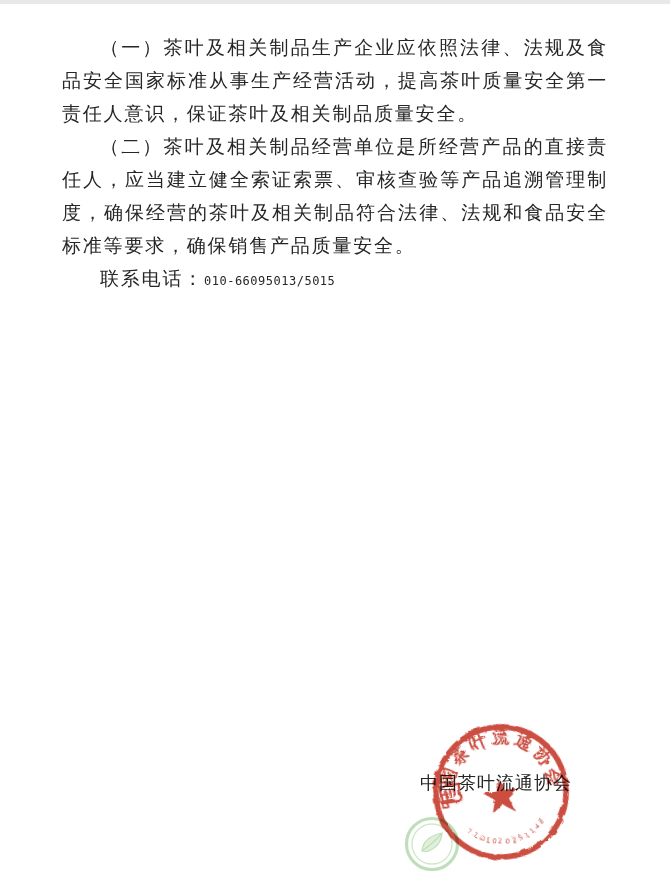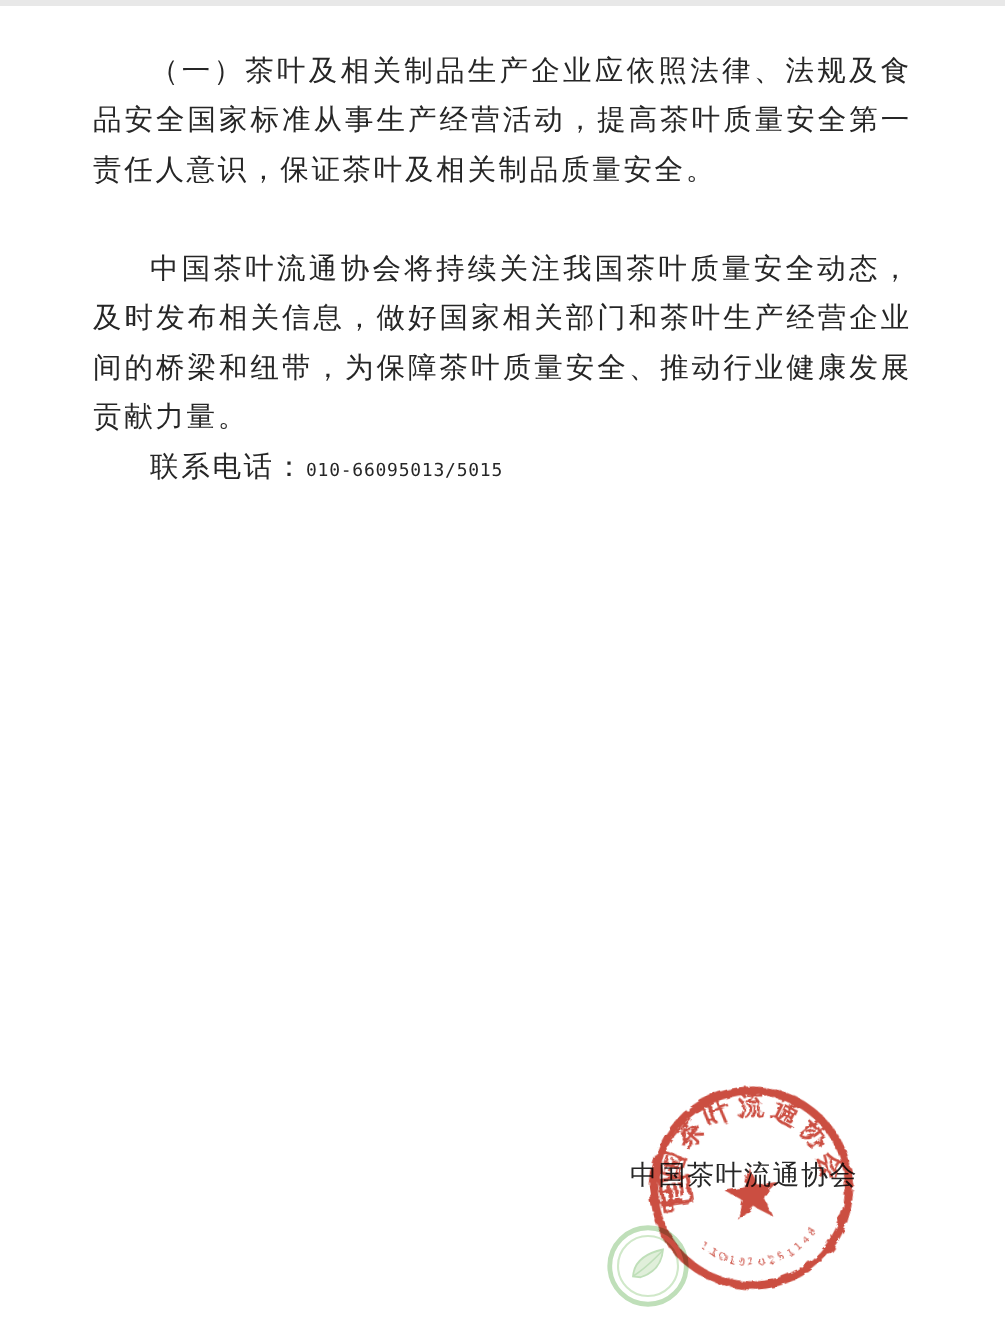--- a/index.html
+++ b/index.html
@@ -70,21 +70,21 @@
     letter-spacing:2.6px;
   }
 </style>
 </head>
 <body>
 
 <div class="page">
 
   <div class="content">
     <p class="para">（一）茶叶及相关制品生产企业应依照法律、法规及食品安全国家标准从事生产经营活动，提高茶叶质量安全第一责任人意识，保证茶叶及相关制品质量安全。</p>
-    <p class="para spaced">中国茶叶流通协会将持续关注我国茶叶质量安全动态，及时发布相关信息，做好国家相关部门和茶叶生产经营企业间的桥梁和纽带，为保障茶叶质量安全、推动行业健康发展贡献力量。</p>
+    <p class="para">（二）茶叶及相关制品经营单位是所经营产品的直接责任人，应当建立健全索证索票、审核查验等产品追溯管理制度，确保经营的茶叶及相关制品符合法律、法规和食品安全标准等要求，确保销售产品质量安全。</p>
 
 
     <p class="para contact-line"><span>联系电话：</span><span class="mono">010-66095013/5015</span></p>
 
   </div>
 
   <div class="signature">
     <div class="sig-org">中国茶叶流通协会</div>
   </div>
 

